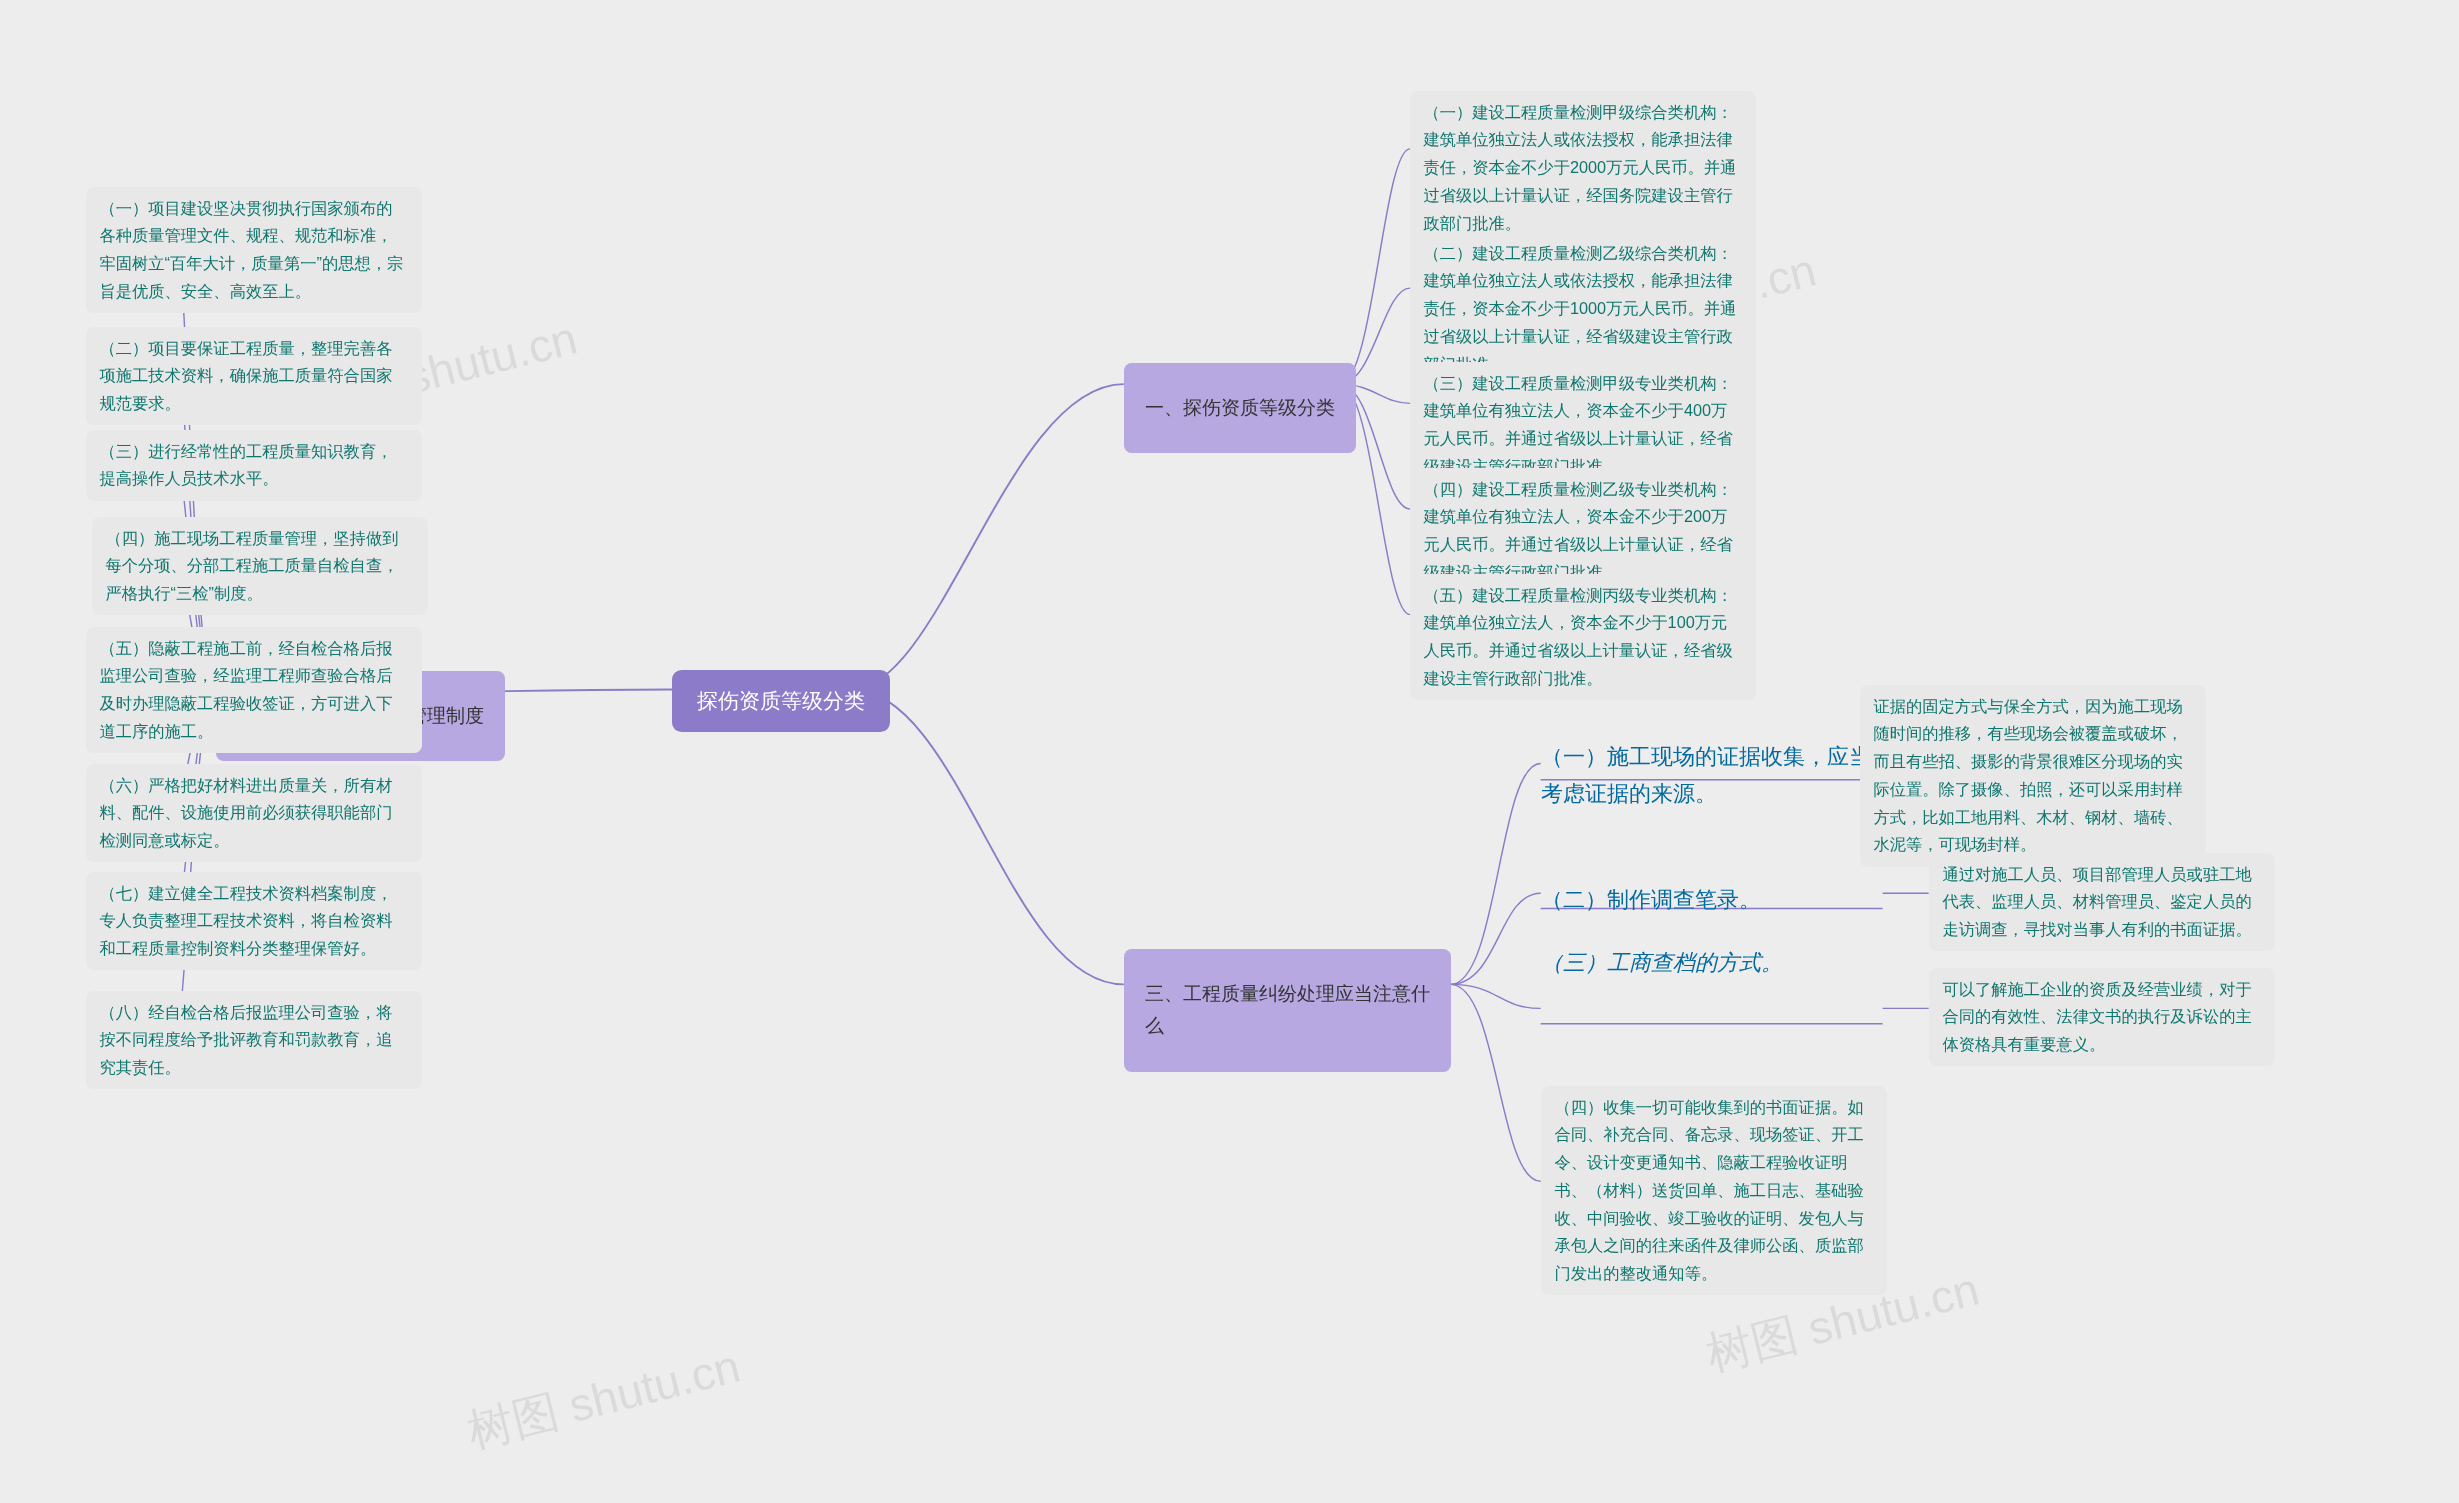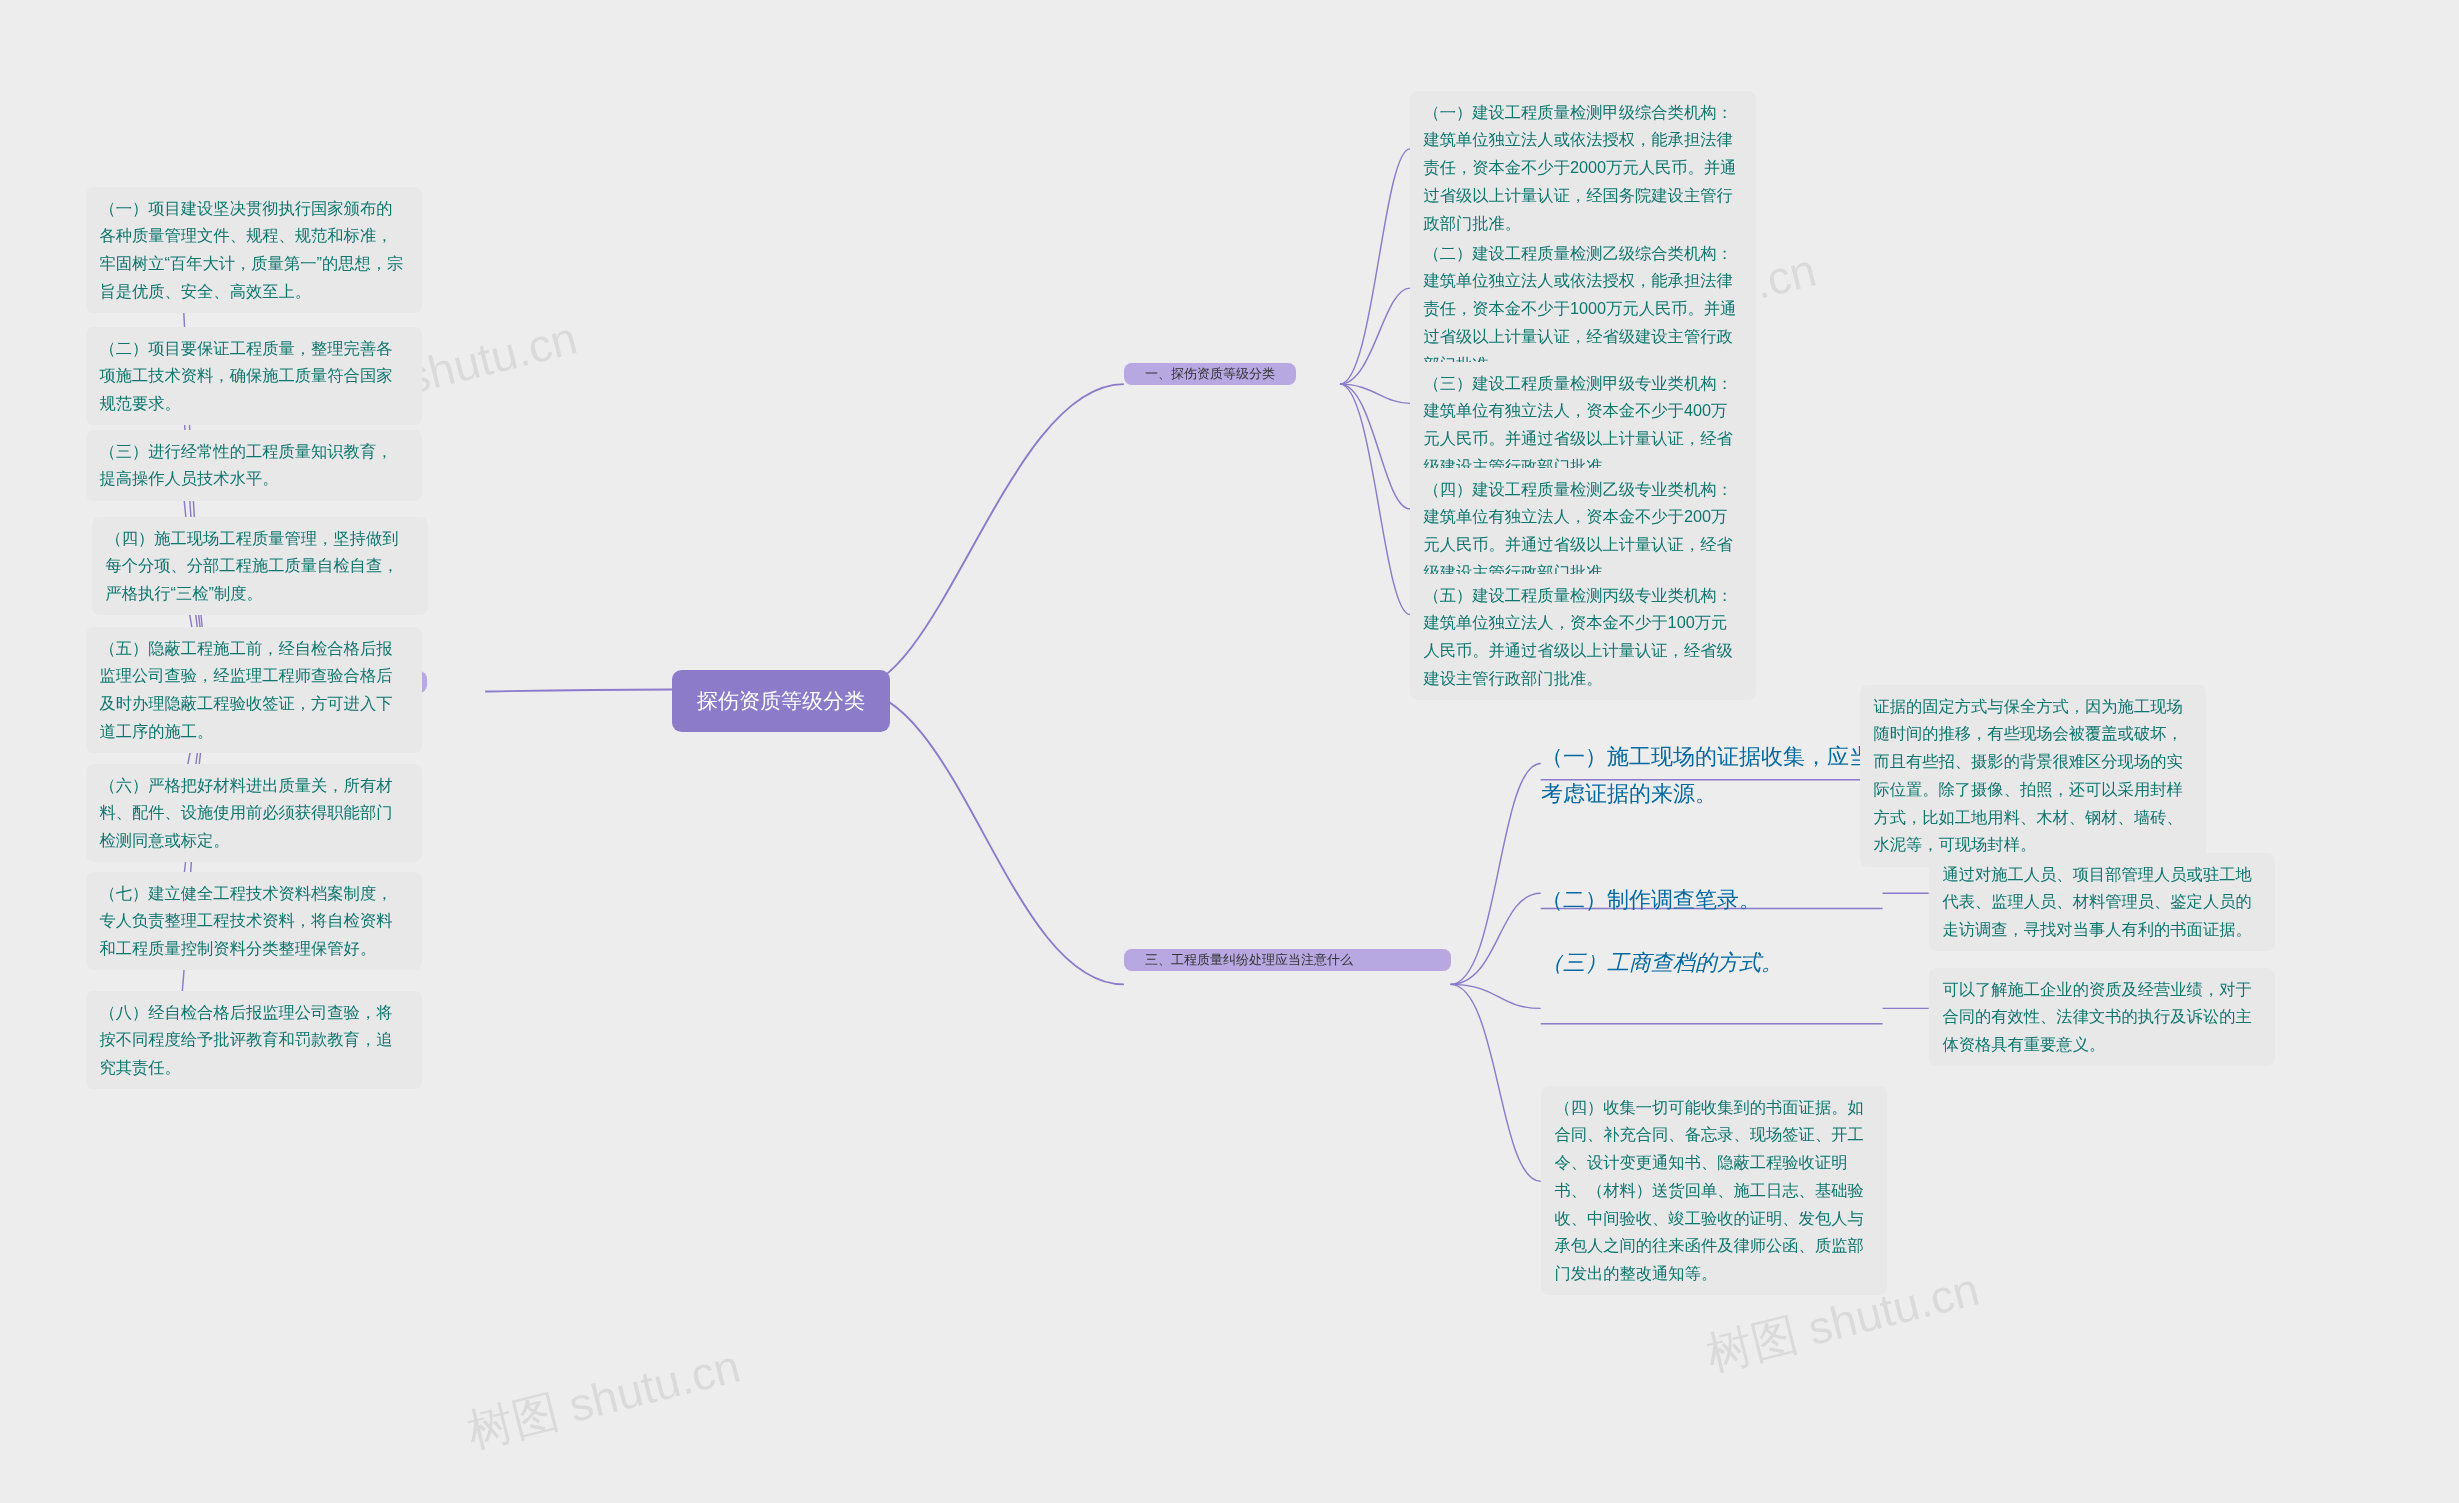--- a/index.html
+++ b/index.html
@@ -31,22 +31,22 @@
   .root {
     background: #8b7bc9;
     color: #fff;
     font-size: 21px;
     padding: 13.4px 25px;
     border-radius: 9.6px;
   }
   .main {
     background: #b7a8e2;
     color: #333;
-    font-size: 13px;
-    padding: 0 21px;
+    font-size: 19px;
+    padding: 29px 21px;
   }
   .leaf {
     background: #e8e8e8;
     font-size: 16.3px;
     color: #0f766e;
   }
   .sub {
     background: transparent;
     font-size: 22px;
     color: #0369a1;

